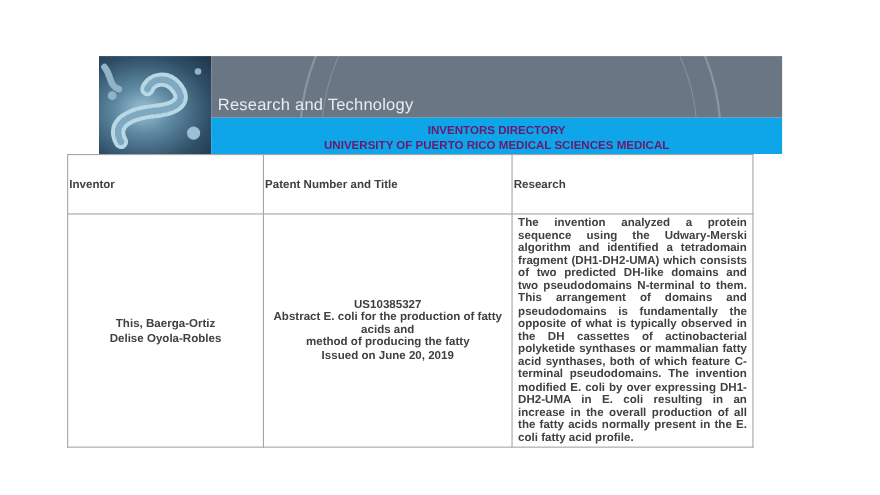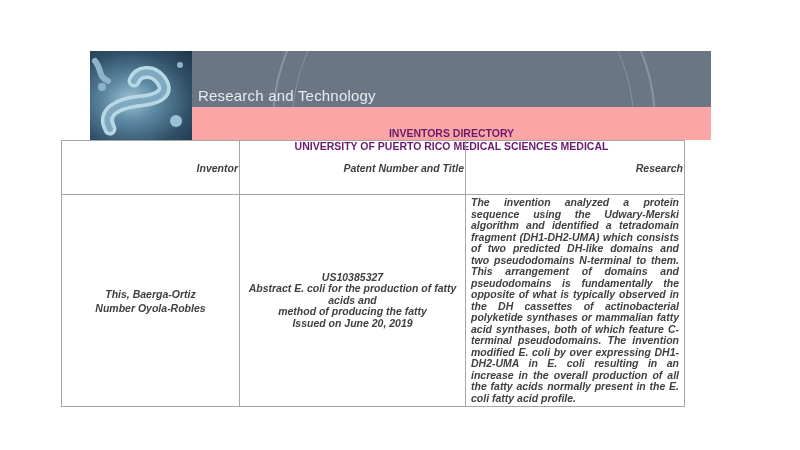--- a/index.html
+++ b/index.html
@@ -68,54 +68,52 @@
       font-size: 15px;
       color: #e8ebef;
       letter-spacing: 0.2px;
     }
     .banner-bottom {
       position: absolute;
       left: 102px;
       top: 56px;
       width: 519px;
       height: 33px;
-      background: #fca5a5;
+      background: #0ea5e9;
       text-align: center;
       color: #6a1a6e;
       font-weight: bold;
       font-size: 10.5px;
       line-height: 13px;
-      padding-top: 20px;
+      padding-top: 6px;
       box-sizing: border-box;
     }
     table.dir {
       position: absolute;
       left: 61px;
       top: 140px;
       width: 623px;
       border-collapse: collapse;
       table-layout: fixed;
     }
     table.dir td, table.dir th {
       border: 1px solid #a6a6a6;
       color: #404040;
       font-size: 10.5px;
     }
     table.dir th {
       height: 51px;
       font-weight: bold;
-      text-align: right;
-      font-style: italic;
+      text-align: left;
     }
     table.dir td {
       height: 185px;
       vertical-align: middle;
       text-align: center;
       font-weight: bold;
-      font-style: italic;
     }
     td.inv { font-size: 10.5px; line-height: 14px; }
     td.pat { font-size: 8.5px; line-height: 11.5px; }
     td.abs {
       text-align: justify !important;
       font-size: 8.3px;
       line-height: 11.5px;
       padding: 2px 5px 2px 5px;
       vertical-align: top !important;
     }
@@ -156,21 +154,21 @@
       <tr>
         <th>Inventor</th>
         <th>Patent Number and Title</th>
         <th>Research</th>
       </tr>
     </thead>
     <tbody>
       <tr>
         <td class="inv">
           <div>This, Baerga-Ortiz</div>
-          <div>Number Oyola-Robles</div>
+          <div>Delise Oyola-Robles</div>
         </td>
         <td class="pat">
           <div>US10385327</div>
           <div>Abstract E. coli for the production of fatty acids and</div>
           <div>method of producing the fatty</div>
           <div>Issued on June 20, 2019</div>
         </td>
         <td class="abs">The invention analyzed a protein sequence using the Udwary-Merski algorithm and identified a tetradomain fragment (DH1-DH2-UMA) which consists of two predicted DH-like domains and two pseudodomains N-terminal to them. This arrangement of domains and pseudodomains is fundamentally the opposite of what is typically observed in the DH cassettes of actinobacterial polyketide synthases or mammalian fatty acid synthases, both of which feature C-terminal pseudodomains. The invention modified E. coli by over expressing DH1-DH2-UMA in E. coli resulting in an increase in the overall production of all the fatty acids normally present in the E. coli fatty acid profile.</td>
       </tr>
     </tbody>

